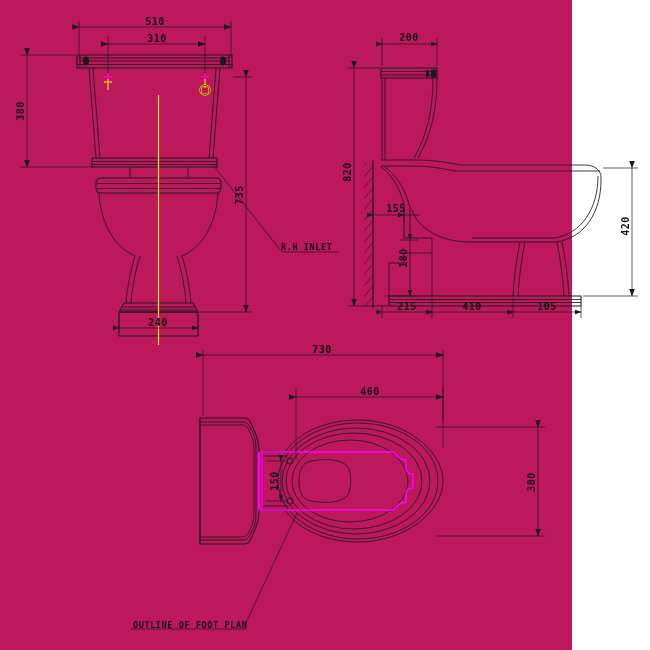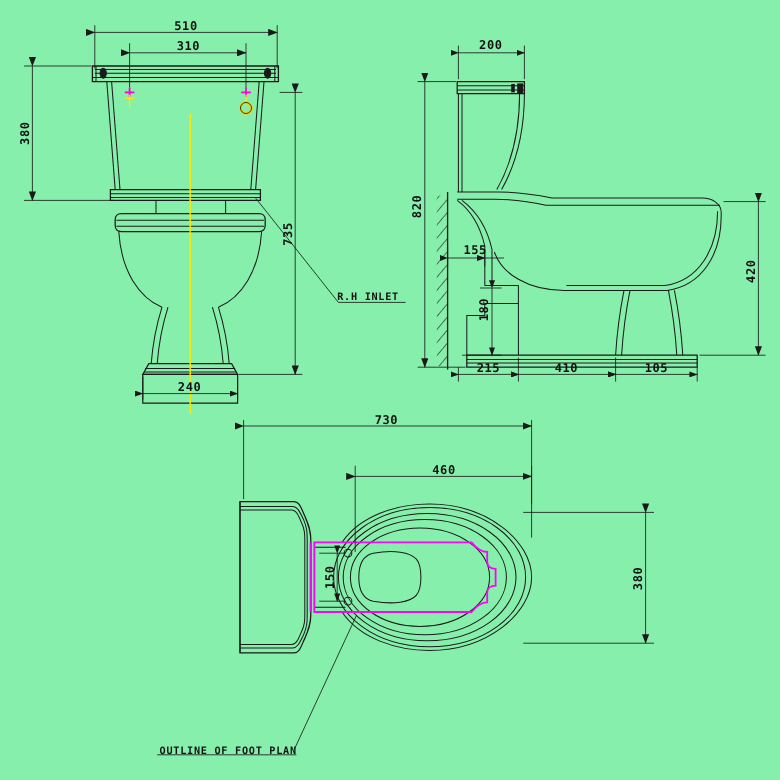--- a/index.html
+++ b/index.html
@@ -1,18 +1,18 @@
 <!DOCTYPE html>
 <html><head>
 <meta charset="utf-8">
 <style>
   html,body{margin:0;padding:0;background:#ffffff;}
   body{width:650px;height:650px;overflow:hidden;
        font-family:"DejaVu Sans Mono","Liberation Mono",monospace;}
-  #sheet{position:relative;width:650px;height:650px;background:#86efac;}
+  #sheet{position:relative;width:572px;height:650px;background:#be185d;}
   svg{display:block;}
   .dimtxt{font-family:"DejaVu Sans Mono","Liberation Mono",monospace;
           font-size:10px;font-weight:bold;fill:#111;letter-spacing:.5px;}
   .notetxt{font-family:"DejaVu Sans Mono","Liberation Mono",monospace;
            font-size:8.5px;font-weight:bold;fill:#111;letter-spacing:.6px;}
 </style>
 </head>
 <body>
 
 <div id="sheet">

